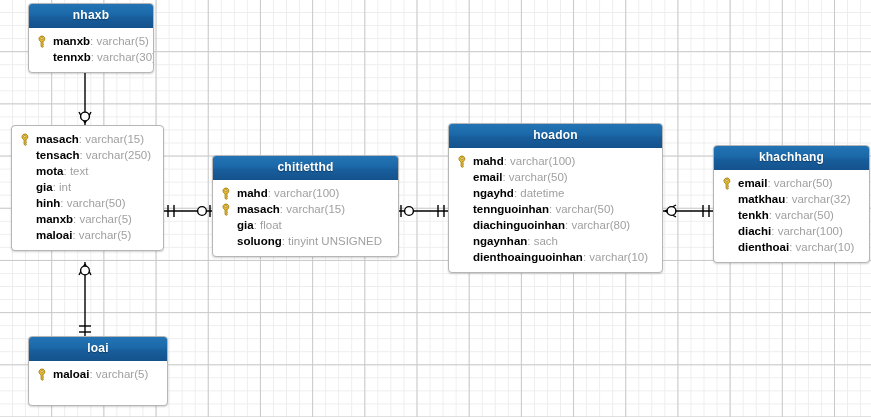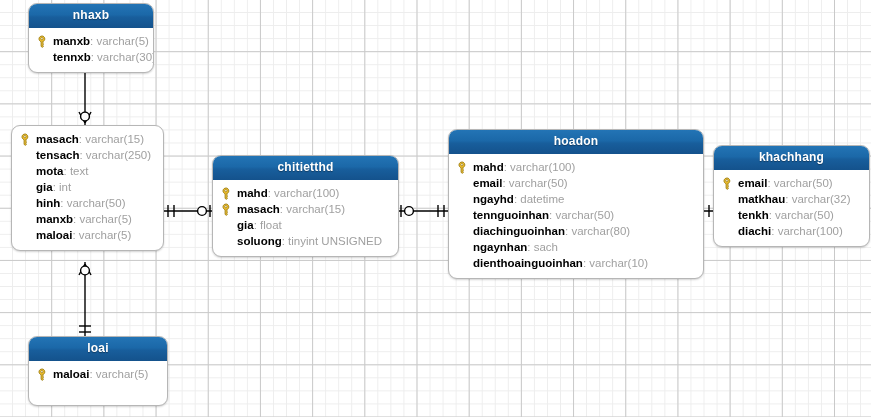--- a/index.html
+++ b/index.html
@@ -26,21 +26,21 @@
       13.05px 13.05px;
     background-position: -1px -1px, -1px -1px, -1px -1px, -1px -1px;
     font-family: "Liberation Sans", sans-serif;
   }
 
   
   .table {
     position: absolute;
     background: #ffffff;
     border: 1px solid #b6b6b6;
-    border-radius: 9px;
+    border-radius: 4px;
     box-shadow: 0 1px 2px rgba(0,0,0,0.18);
     overflow: hidden;
     box-sizing: border-box;
     z-index: 5;
   }
   .table-header {
     background: linear-gradient(to bottom, #2374b5 0%, #1b68a8 45%, #185e9c 55%, #14528c 100%);
     color: #ffffff;
     font-size: 12px;
     font-weight: bold;
@@ -189,21 +189,21 @@
         <div class="col">
           <span class="key-slot"></span>
           <span><span class="col-name">gia</span><span class="col-type">: </span><span class="col-type">float</span></span>
         </div>
         <div class="col">
           <span class="key-slot"></span>
           <span><span class="col-name">soluong</span><span class="col-type">: </span><span class="col-type">tinyint UNSIGNED</span></span>
         </div>
       </div>
     </div>
-    <div class="table" style="left: 448px; top: 129px; width: 256px;">
+    <div class="table" style="left: 448px; top: 123px; width: 215px;">
       <div class="table-header">hoadon</div>
       <div class="table-body">
         <div class="col">
           <span class="key-slot">
             <span class="key-icon"><svg width="13" height="13" viewBox="0 0 13 13">
                 <path d="M5.2 1.0 C3.3 1.0 2.0 2.3 2.0 3.9 C2.0 5.2 2.9 6.3 4.1 6.7 L4.1 11.4 L5.3 12.3 L6.5 11.3 L5.6 10.5 L6.5 9.7 L5.6 8.9 L6.5 8.1 L5.6 7.3 L5.6 6.7 C6.9 6.3 7.8 5.2 7.8 3.9 C7.8 2.3 6.5 1.0 5.2 1.0 Z" fill="#f2c230" stroke="#9a7a10" stroke-width="0.9" stroke-linejoin="round"></path>
                 <circle cx="4.9" cy="3.7" r="1.15" fill="#ffffff" stroke="#9a7a10" stroke-width="0.8"></circle>
               </svg></span>
           </span>
           <span><span class="col-name">mahd</span><span class="col-type">: </span><span class="col-type">varchar(100)</span></span>
@@ -250,20 +250,24 @@
           <span class="key-slot"></span>
           <span><span class="col-name">matkhau</span><span class="col-type">: </span><span class="col-type">varchar(32)</span></span>
         </div>
         <div class="col">
           <span class="key-slot"></span>
           <span><span class="col-name">tenkh</span><span class="col-type">: </span><span class="col-type">varchar(50)</span></span>
         </div>
         <div class="col">
           <span class="key-slot"></span>
           <span><span class="col-name">diachi</span><span class="col-type">: </span><span class="col-type">varchar(100)</span></span>
+        </div>
+        <div class="col">
+          <span class="key-slot"></span>
+          <span><span class="col-name">dienthoai</span><span class="col-type">: </span><span class="col-type">varchar(10)</span></span>
         </div>
       </div>
     </div>
     <div class="rel" style="left: 0px; top: 0px; width: 871px; height: 417px;">
       <svg width="871" height="417">
         <line x1="85" y1="60" x2="85" y2="125" class="rel-line"></line>
         <line x1="79" y1="64" x2="91" y2="64" stroke="#000" stroke-width="1.4" fill="none"></line>
         <line x1="79" y1="70" x2="91" y2="70" stroke="#000" stroke-width="1.4" fill="none"></line>
         <line x1="85" y1="123" x2="79" y2="112" stroke="#000" stroke-width="1.4" fill="none"></line>
         <line x1="85" y1="123" x2="91" y2="112" stroke="#000" stroke-width="1.4" fill="none"></line>

